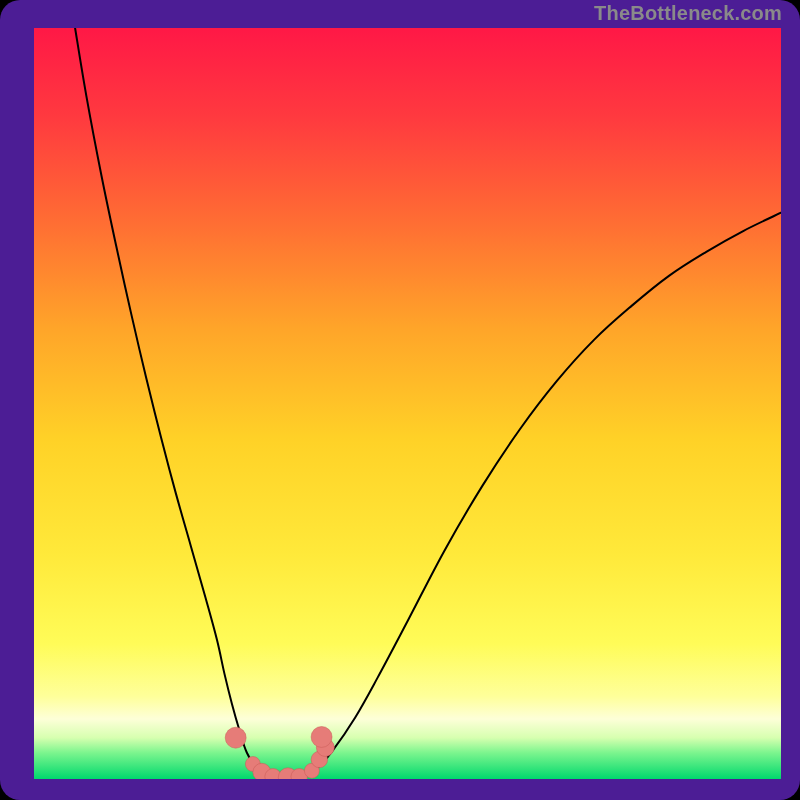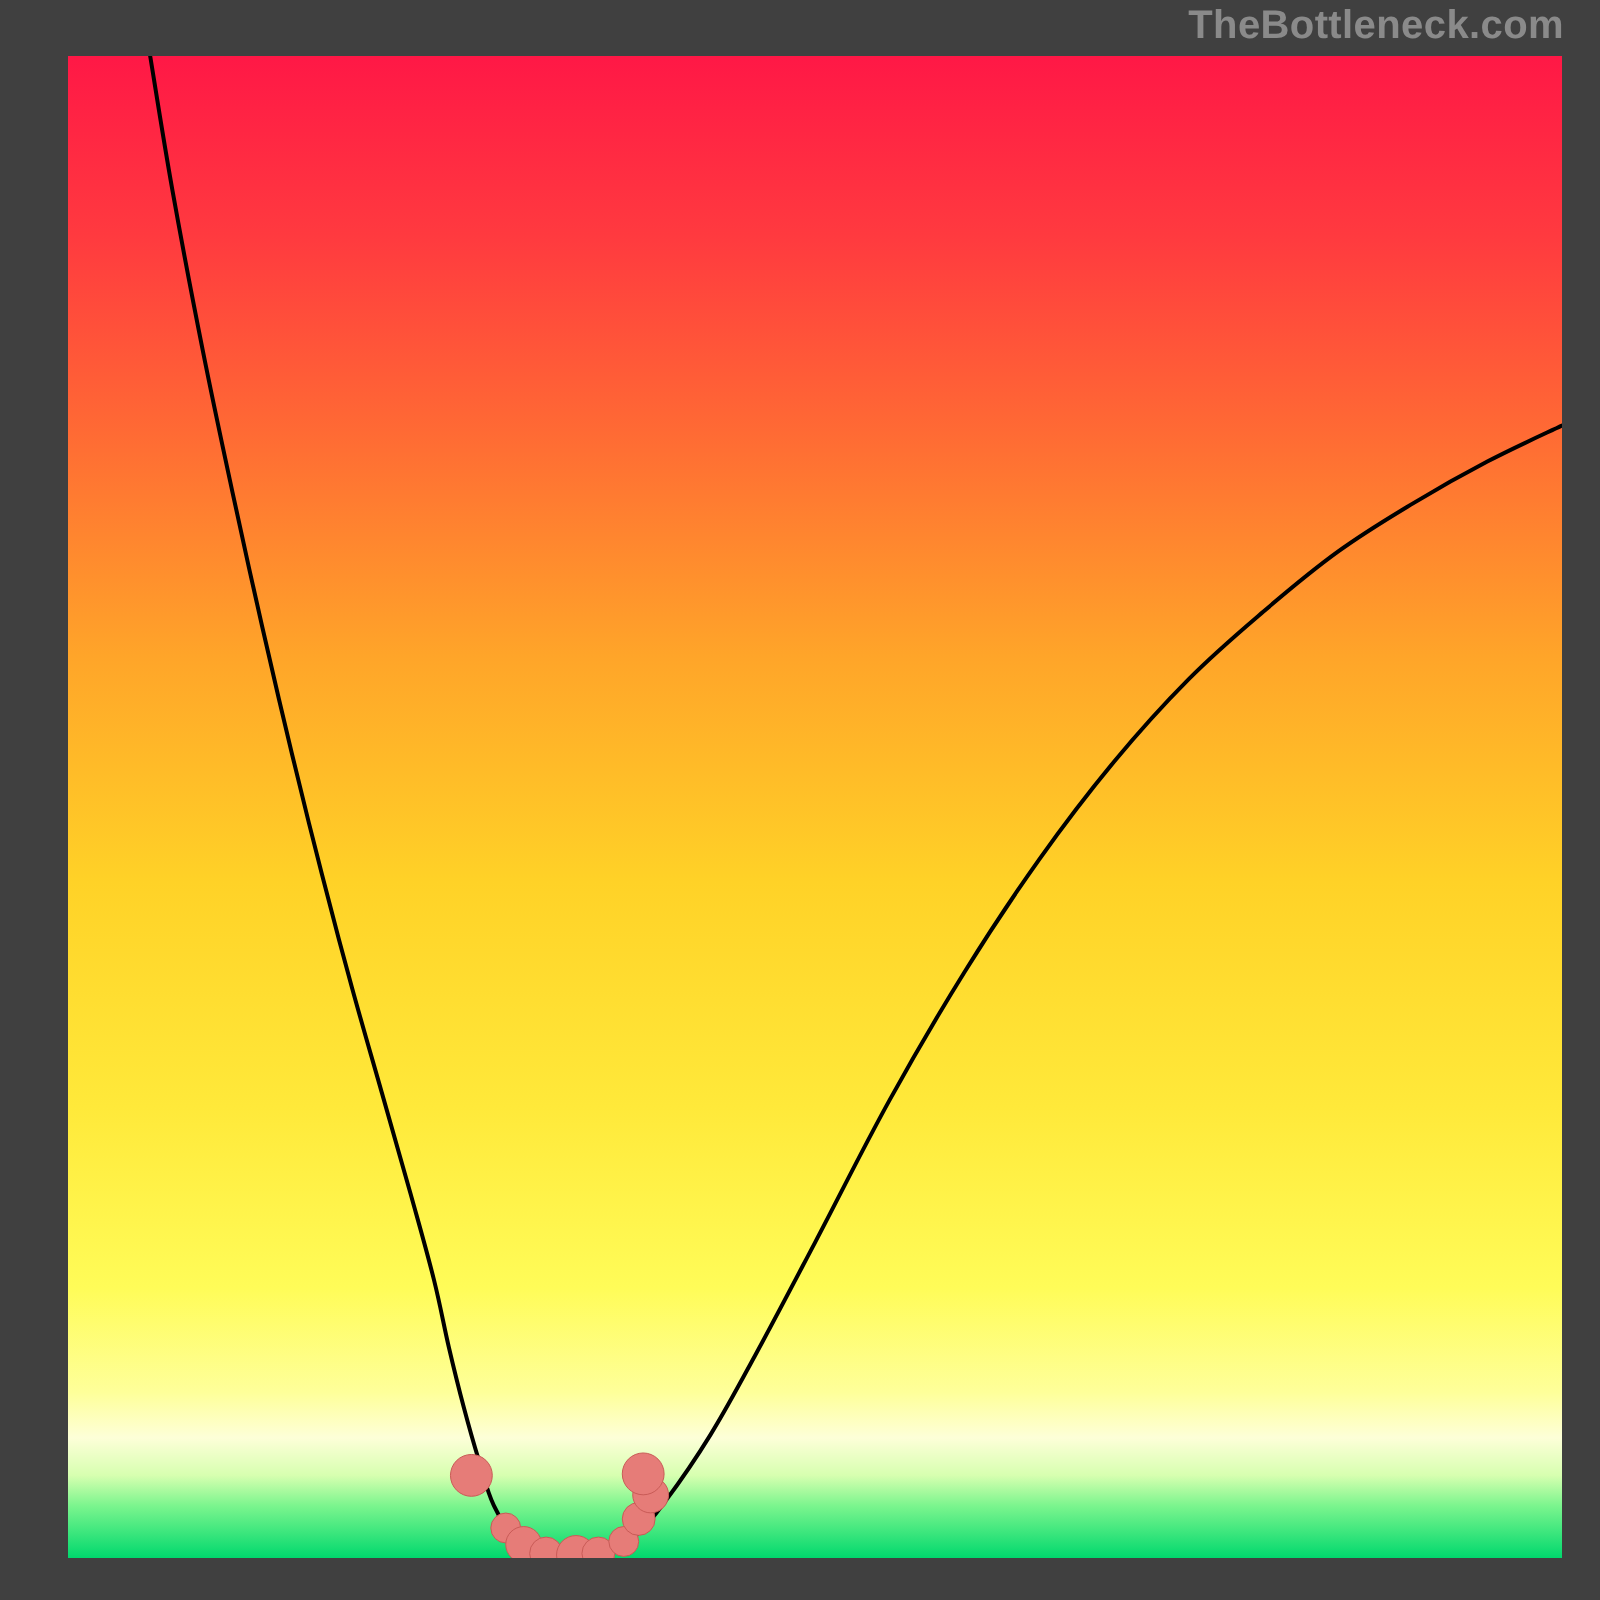--- a/index.html
+++ b/index.html
@@ -9,21 +9,22 @@
     height: 800px;
     overflow: hidden;
     background: #000;
     font-family: Arial, Helvetica, sans-serif;
   }
   .frame {
     position: absolute;
     top: 0; left: 0;
     width: 800px;
     height: 800px;
-    background: #404040;
+    background: #4c1d95;
+    border-radius: 20px;
   }
   .plot {
     position: absolute;
     overflow: hidden;
   }
   .watermark {
     position: absolute;
     top: 2px;
     right: 18px;
     font-size: 20px;

